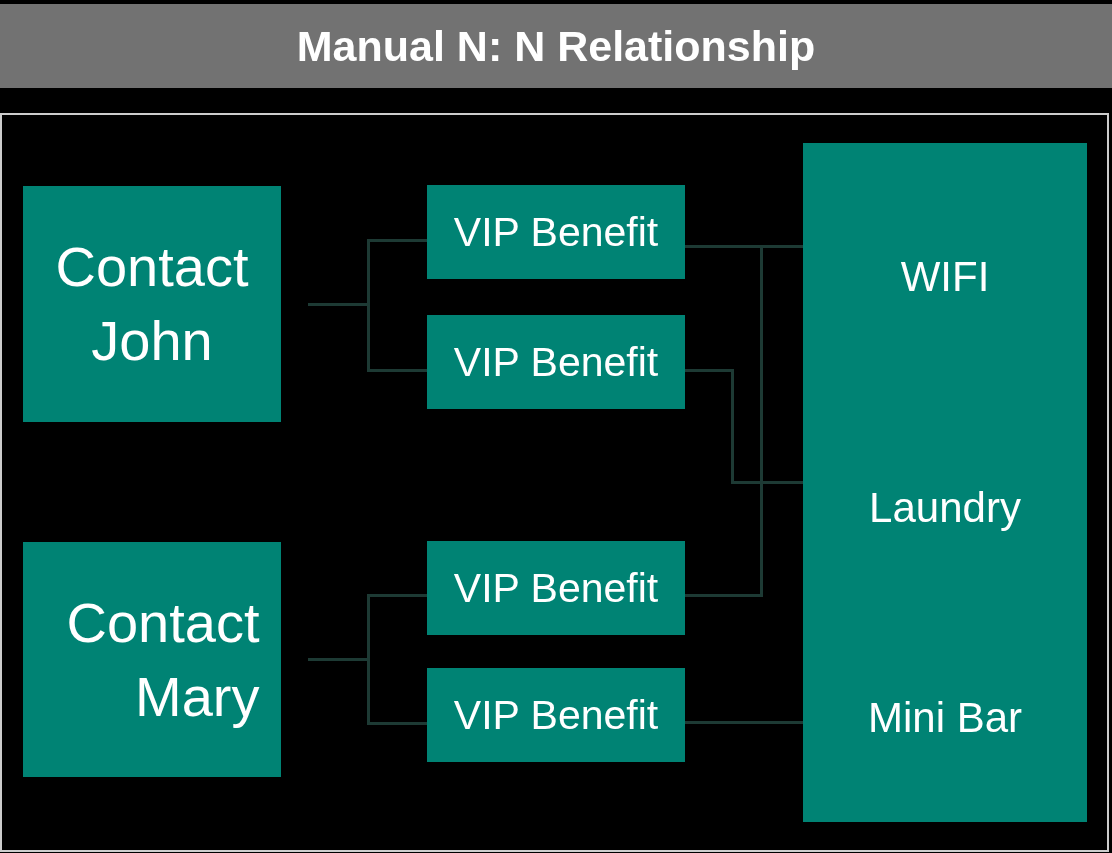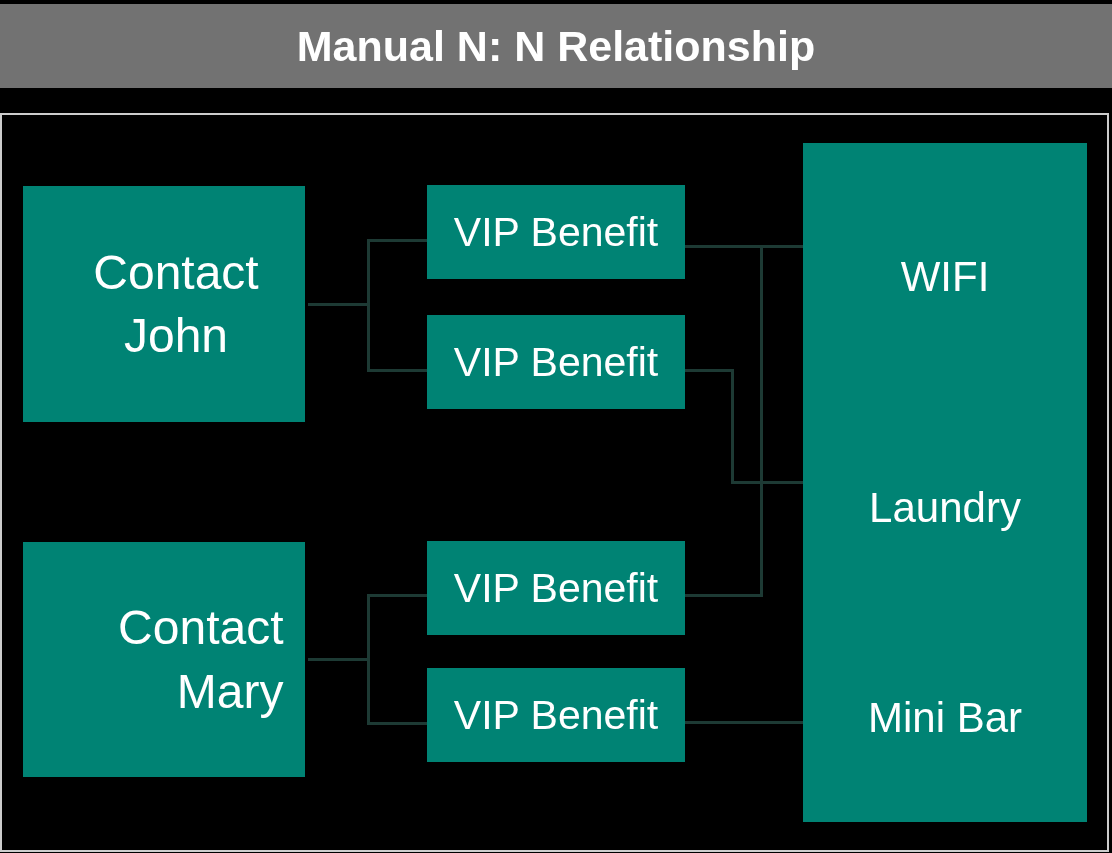--- a/index.html
+++ b/index.html
@@ -49,21 +49,21 @@
     position: absolute;
     background: var(--node-fill, #008374);
     color: var(--node-text, #fff);
     display: flex;
     align-items: center;
     justify-content: center;
     text-align: center;
   }
   .node .lbl { display: block; }
 
-  .contact { left: 23px; width: 258px; font-size: 48px; line-height: 1.32; padding-left: 24px; }
+  .contact { left: 23px; width: 258px; font-size: 56px; line-height: 1.32; }
   #node-contact-john { top: 186px; height: 236px; }
   #node-contact-mary { top: 542px; height: 235px; text-align: right; }
   .contact .lbl { max-width: 215px; }
 
   .junction { left: 427px; width: 258px; height: 94px; font-size: 41px; }
   #node-vip-1 { top: 185px; }
   #node-vip-2 { top: 315px; }
   #node-vip-3 { top: 541px; }
   #node-vip-4 { top: 668px; }
 

